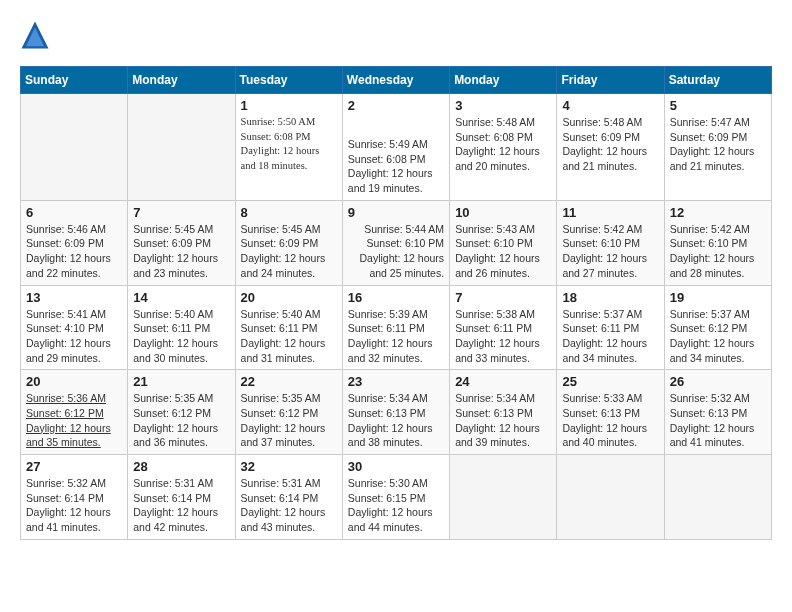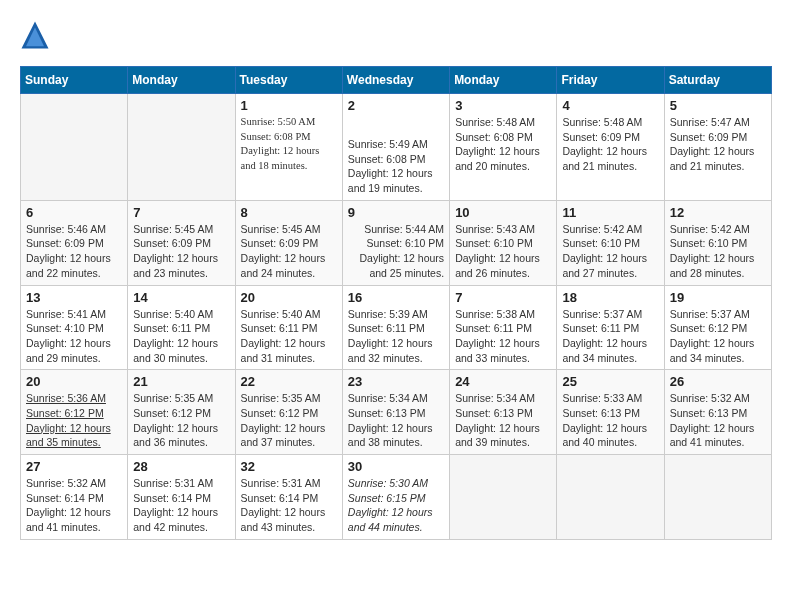--- a/index.html
+++ b/index.html
@@ -336,21 +336,21 @@
         </td>
         <td>
           <span class="day-number">32</span>
           <div class="day-info" style="white-space: pre-line;">Sunrise: 5:31 AM
 Sunset: 6:14 PM
 Daylight: 12 hours
 and 43 minutes.</div>
         </td>
         <td>
           <span class="day-number">30</span>
-          <div class="day-info" style="white-space: pre-line; font-style: italic;">Sunrise: 5:30 AM
+          <div class="day-info" style="white-space: pre-line;">Sunrise: 5:30 AM
 Sunset: 6:15 PM
 Daylight: 12 hours
 and 44 minutes.</div>
         </td>
         <td class="empty-cell"></td>
         <td class="empty-cell"></td>
         <td class="empty-cell"></td>
       </tr>
     </tbody>
 </table>

